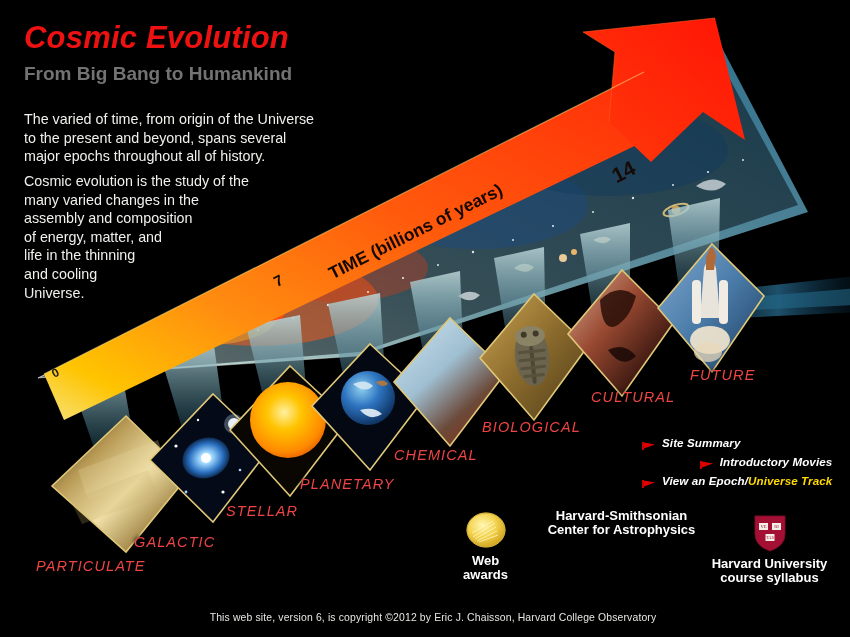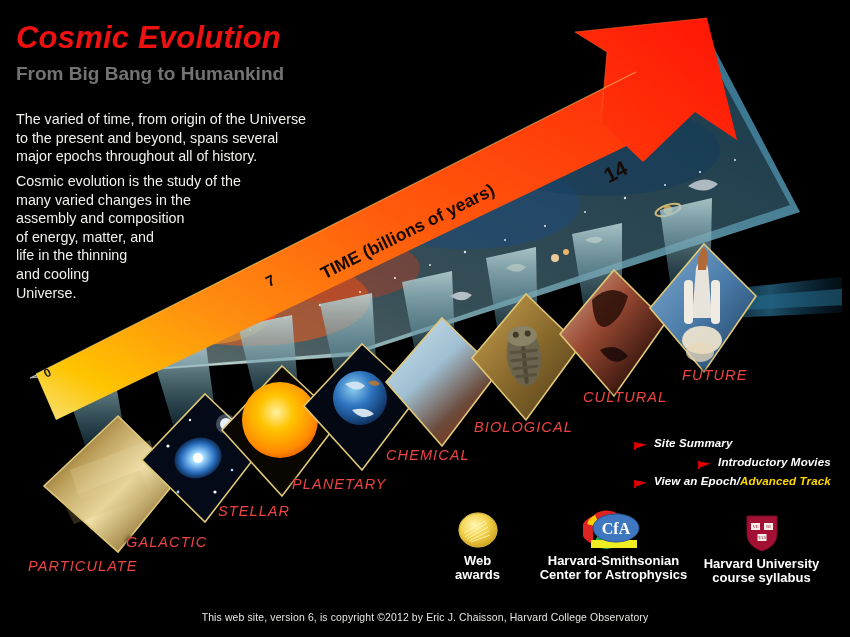--- a/index.html
+++ b/index.html
@@ -3,21 +3,21 @@
 <meta charset="utf-8">
 <title>Cosmic Evolution</title>
 <style>
   html,body{margin:0;padding:0;background:#000;}
   body{
     width:850px;height:637px;overflow:hidden;position:relative;
     background:#000;
     font-family:"Liberation Sans", sans-serif;
     -webkit-font-smoothing:antialiased;
   }
-  #stage{position:absolute;left:0;top:0;width:842px;height:637px;overflow:hidden;background:#000;}
+  #stage{position:absolute;left:8px;top:0;width:842px;height:637px;overflow:hidden;background:#000;}
 
   
   #art{position:absolute;left:0;top:0;width:850px;height:637px;}
   #art svg{display:block;width:850px;height:637px;}
 
   
   .ttl{
     position:absolute;left:16px;top:22px;
     font-size:31px;font-weight:bold;font-style:italic;
     color:#ee1111;letter-spacing:.2px;line-height:1;
@@ -417,21 +417,21 @@
       <span class="ltxt">Introductory Movies</span>
     </a>
 
     <a class="lnk" href="#" style="text-decoration:none;">
       <span class="flag">
         <svg viewBox="0 0 14 10" width="14" height="10">
           <path d="M1 1 L1 9" stroke="#cc0000" stroke-width="2"></path>
           <path d="M2 1.5 L13 3.4 L2 7.6 Z" fill="#e00000"></path>
         </svg>
       </span>
-      <span class="ltxt"><span>View an Epoch/</span><span class="hl">Advanced Track</span></span>
+      <span class="ltxt"><span>View an Epoch/</span><span class="hl">Universe Track</span></span>
     </a>
 
   </div>
 
   <div class="logo" id="logo-web">
     <div class="logomark">
       <svg width="42" height="38" viewBox="0 0 42 38">
         <defs>
           <radialGradient id="medalG" cx="0.4" cy="0.35" r="0.75">
             <stop offset="0" stop-color="#fff6b0"></stop>
@@ -448,32 +448,20 @@
             <path d="M7 22 L28 10"></path>
         </g>
         <ellipse cx="21" cy="19" rx="19" ry="17" fill="none" stroke="#e8c860" stroke-width="0.7"></ellipse>
       </svg>
     </div>
     <div class="cap" style="white-space:pre;">Web
 awards</div>
   </div>
 
   <div class="logo" id="logo-cfa">
-    <div class="logomark">
-      <svg width="62" height="40" viewBox="0 0 62 40">
-        <path d="M10 6 A18 15 0 0 0 10 34 L10 6 Z" fill="#dd2222"></path>
-        <path d="M10 6 A18 15 0 0 1 34 3 L18 18 Z" fill="#dd2222"></path>
-        <path d="M10 34 A18 15 0 0 0 34 36 L18 20 Z" fill="#22aa44"></path>
-        <path d="M4 14 A18 15 0 0 1 12 5 L18 18 Z" fill="#ffcc00"></path>
-        <path d="M34 3 A18 15 0 0 1 48 18 L20 18 Z" fill="#2255bb"></path>
-        <rect x="8" y="30" width="46" height="8" fill="#eeee22"></rect>
-        <ellipse cx="33" cy="18" rx="23" ry="14" fill="#3f78c0" stroke="#2a5490" stroke-width="1"></ellipse>
-        <text x="33" y="24" text-anchor="middle" font-family="Liberation Serif, serif" font-size="16" font-weight="bold" fill="#ffffff">CfA</text>
-      </svg>
-    </div>
     <div class="cap" style="white-space:pre;">Harvard-Smithsonian
 Center for Astrophysics</div>
   </div>
 
   <div class="logo" id="logo-harv">
     <div class="logomark">
       <svg width="34" height="38" viewBox="0 0 34 38">
         <path d="M2 2 L32 2 L32 20 Q32 32 17 37 Q2 32 2 20 Z" fill="#a41034" stroke="#7a0c26" stroke-width="1"></path>
         <rect x="6" y="9" width="9" height="7" fill="#f2efe8"></rect>
         <rect x="19" y="9" width="9" height="7" fill="#f2efe8"></rect>

